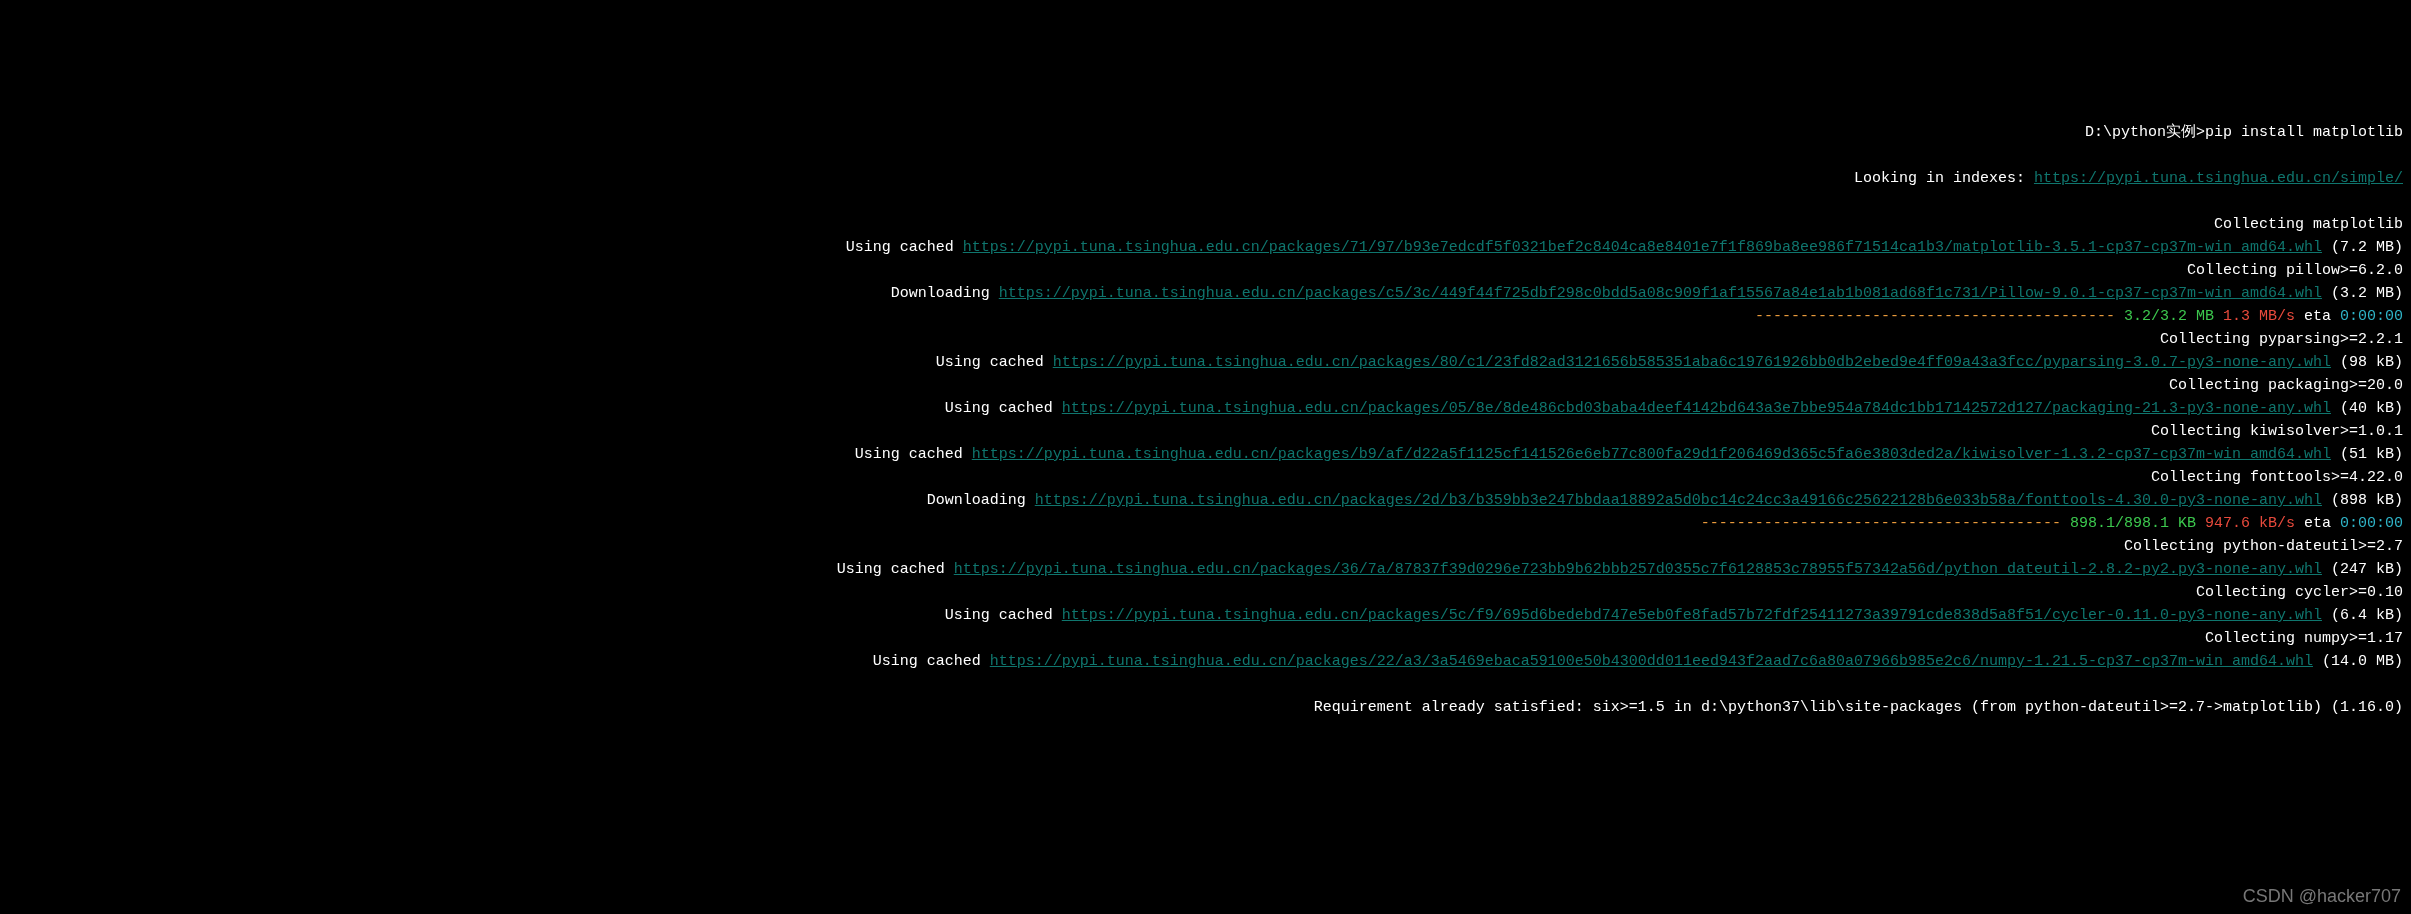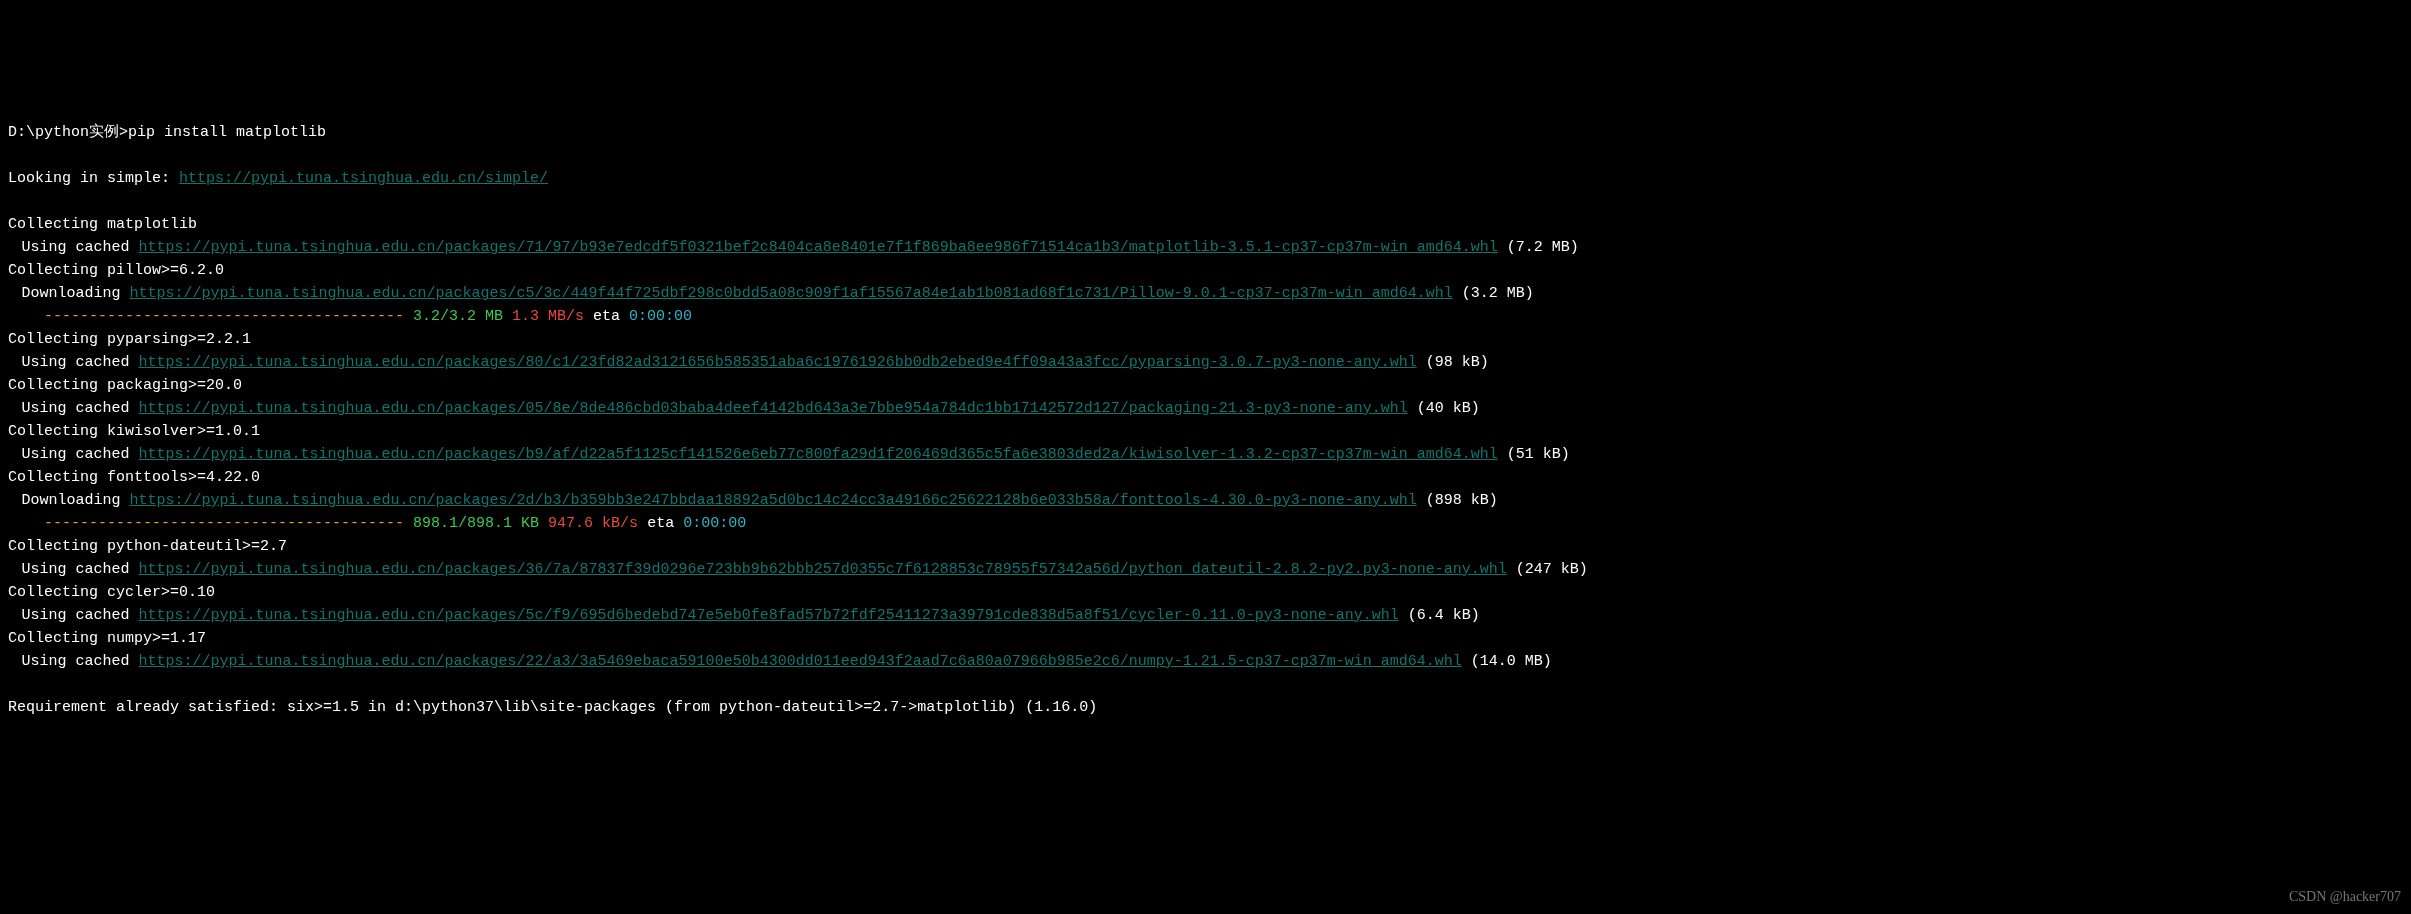--- a/index.html
+++ b/index.html
@@ -13,41 +13,41 @@
     white-space: pre;
     width: 2411px;
     min-height: 914px;
     overflow: hidden;
   }
   .link { color: #0f766e; text-decoration: underline; }
   .orange { color: #e89a3c; }
   .green { color: #3cc84e; }
   .red { color: #e84a3c; }
   .cyan { color: #2fb4c8; margin-top: 12px; }
-  .line { display: block; }
+  .line { display: block; text-align: right; }
   .indent { padding-left: 1.5ch; }
   .indent2 { padding-left: 4ch; }
   .watermark {
     position: fixed;
     bottom: 6px;
     right: 10px;
     color: #777;
-    font-size: 14px;
-    font-family: Liberation Serif, serif;
+    font-size: 18px;
+    font-family: Liberation Sans, sans-serif;
     white-space: nowrap;
   }
 </style>
 </head>
 <body>
 
 
 
 <div>
 <span class="line"><span>D:\python实例&gt;</span><span>pip install matplotlib</span></span>
-<span class="line"><span>Looking in simple: </span><span class="link">https://pypi.tuna.tsinghua.edu.cn/simple/</span></span>
+<span class="line"><span>Looking in indexes: </span><span class="link">https://pypi.tuna.tsinghua.edu.cn/simple/</span></span>
 <div id="pkg-container"><span class="line">Collecting matplotlib</span><span class="line indent"><span>Using cached </span><span class="link">https://pypi.tuna.tsinghua.edu.cn/packages/71/97/b93e7edcdf5f0321bef2c8404ca8e8401e7f1f869ba8ee986f71514ca1b3/matplotlib-3.5.1-cp37-cp37m-win_amd64.whl</span><span> (7.2 MB)</span></span><span class="line">Collecting pillow&gt;=6.2.0</span><span class="line indent"><span>Downloading </span><span class="link">https://pypi.tuna.tsinghua.edu.cn/packages/c5/3c/449f44f725dbf298c0bdd5a08c909f1af15567a84e1ab1b081ad68f1c731/Pillow-9.0.1-cp37-cp37m-win_amd64.whl</span><span> (3.2 MB)</span></span><span class="line indent2"><span class="orange">---------------------------------------- </span><span class="green">3.2/3.2 MB</span><span class="red"> 1.3 MB/s</span><span> eta </span><span class="cyan">0:00:00</span></span><span class="line">Collecting pyparsing&gt;=2.2.1</span><span class="line indent"><span>Using cached </span><span class="link">https://pypi.tuna.tsinghua.edu.cn/packages/80/c1/23fd82ad3121656b585351aba6c19761926bb0db2ebed9e4ff09a43a3fcc/pyparsing-3.0.7-py3-none-any.whl</span><span> (98 kB)</span></span><span class="line">Collecting packaging&gt;=20.0</span><span class="line indent"><span>Using cached </span><span class="link">https://pypi.tuna.tsinghua.edu.cn/packages/05/8e/8de486cbd03baba4deef4142bd643a3e7bbe954a784dc1bb17142572d127/packaging-21.3-py3-none-any.whl</span><span> (40 kB)</span></span><span class="line">Collecting kiwisolver&gt;=1.0.1</span><span class="line indent"><span>Using cached </span><span class="link">https://pypi.tuna.tsinghua.edu.cn/packages/b9/af/d22a5f1125cf141526e6eb77c800fa29d1f206469d365c5fa6e3803ded2a/kiwisolver-1.3.2-cp37-cp37m-win_amd64.whl</span><span> (51 kB)</span></span><span class="line">Collecting fonttools&gt;=4.22.0</span><span class="line indent"><span>Downloading </span><span class="link">https://pypi.tuna.tsinghua.edu.cn/packages/2d/b3/b359bb3e247bbdaa18892a5d0bc14c24cc3a49166c25622128b6e033b58a/fonttools-4.30.0-py3-none-any.whl</span><span> (898 kB)</span></span><span class="line indent2"><span class="orange">---------------------------------------- </span><span class="green">898.1/898.1 KB</span><span class="red"> 947.6 kB/s</span><span> eta </span><span class="cyan">0:00:00</span></span><span class="line">Collecting python-dateutil&gt;=2.7</span><span class="line indent"><span>Using cached </span><span class="link">https://pypi.tuna.tsinghua.edu.cn/packages/36/7a/87837f39d0296e723bb9b62bbb257d0355c7f6128853c78955f57342a56d/python_dateutil-2.8.2-py2.py3-none-any.whl</span><span> (247 kB)</span></span><span class="line">Collecting cycler&gt;=0.10</span><span class="line indent"><span>Using cached </span><span class="link">https://pypi.tuna.tsinghua.edu.cn/packages/5c/f9/695d6bedebd747e5eb0fe8fad57b72fdf25411273a39791cde838d5a8f51/cycler-0.11.0-py3-none-any.whl</span><span> (6.4 kB)</span></span><span class="line">Collecting numpy&gt;=1.17</span><span class="line indent"><span>Using cached </span><span class="link">https://pypi.tuna.tsinghua.edu.cn/packages/22/a3/3a5469ebaca59100e50b4300dd011eed943f2aad7c6a80a07966b985e2c6/numpy-1.21.5-cp37-cp37m-win_amd64.whl</span><span> (14.0 MB)</span></span></div>
 <span class="line">Requirement already satisfied: six&gt;=1.5 in d:\python37\lib\site-packages (from python-dateutil&gt;=2.7-&gt;matplotlib) (1.16.0)</span>
 </div>
 
 <div class="watermark">CSDN @hacker707</div>
 
 
 
 
 </body></html>

